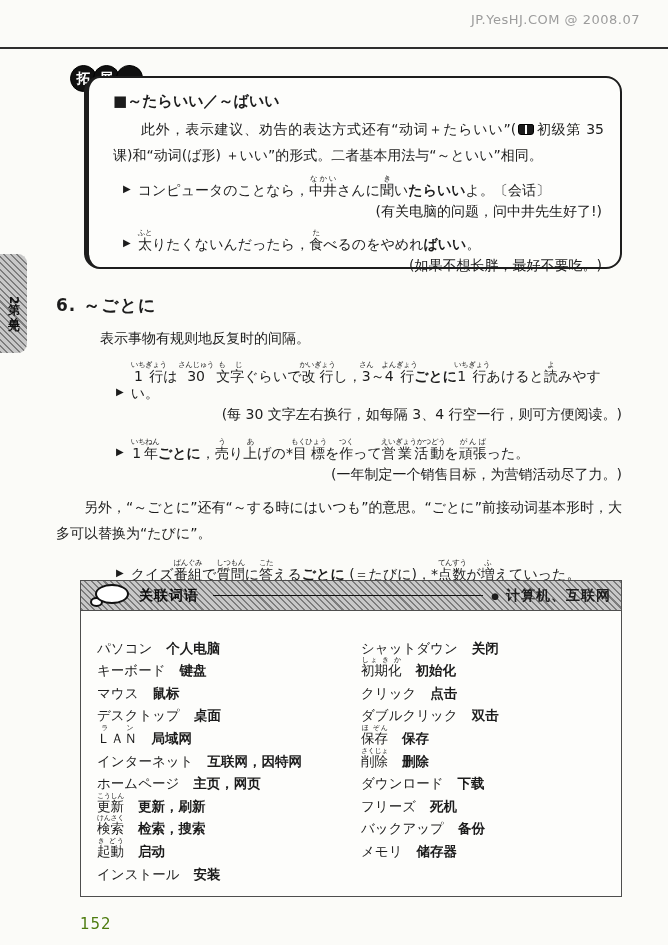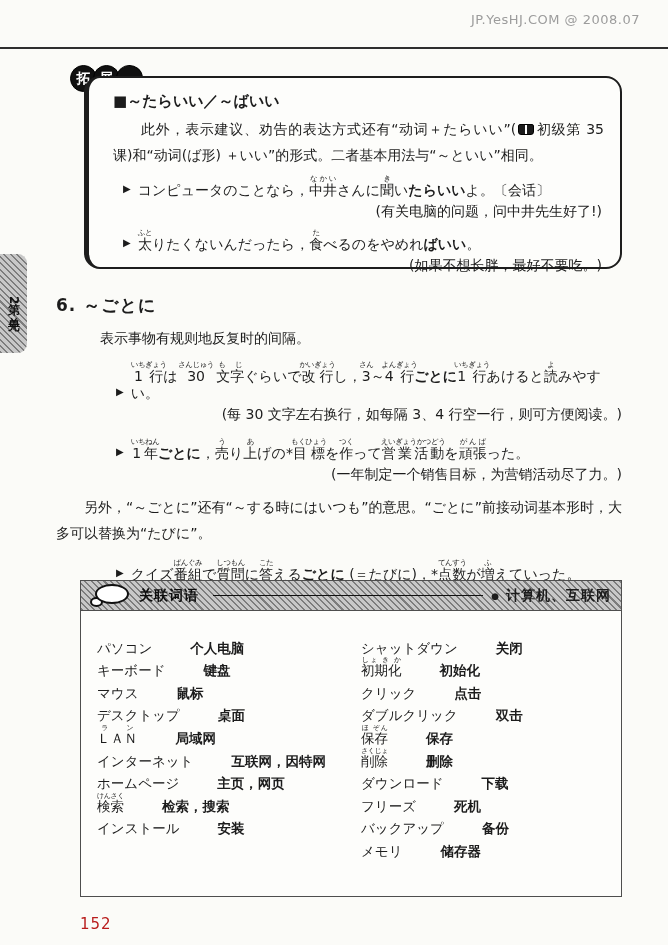--- a/index.html
+++ b/index.html
@@ -94,26 +94,26 @@
     background:#fff; border:2px solid #111; border-radius:50%;
   }
   .words-label { font-weight:bold; font-size:14px; color:#0d0d0d; margin-left:6px; letter-spacing:1px; }
   .words-line { flex:1; border-top:1.5px solid #111; margin:0 8px 0 14px; }
   .words-bullet { font-size:9px; margin-right:7px; }
   .words-topic { font-weight:bold; font-size:14px; letter-spacing:1px;text-align:right; }
   .words-cols { position:relative; height:287px; }
   .w-col { position:absolute; top:22px; }
   .w-col-left { left:16px; }
   .w-col-right { left:280px; }
-  .w-row { height:22.6px; display:flex; align-items:flex-end; font-size:13.5px; line-height:15px; white-space:nowrap;gap:24px; }
+  .w-row { height:22.6px; display:flex; align-items:flex-end; font-size:13.5px; line-height:15px; white-space:nowrap; }
   .w-jp { color:#1c1c1c; }
   .w-cn { font-weight:bold; margin-left:14px; }
   .w-row ruby rt { font-size:7px; }
   .page-number {
-    position:absolute; left:80px; top:915px; font-size:15px; color:#b91c1c; letter-spacing:1px;
+    position:absolute; left:80px; top:915px; font-size:15px; color:#4d7c0f; letter-spacing:1px;
   }
 </style>
 </head>
 <body>
 
 <div class="watermark">JP.YesHJ.COM @ 2008.07</div>
 <div class="top-rule"></div>
 
 <div class="unit-tab hatch">
   <span>第2单元</span>
@@ -202,24 +202,32 @@
         </div>
       <div class="w-row">
           <span class="w-jp"><span>インターネット</span></span>
           <span class="w-cn">互联网，因特网</span>
         </div>
       <div class="w-row">
           <span class="w-jp"><span>ホームページ</span></span>
           <span class="w-cn">主页，网页</span>
         </div>
       <div class="w-row">
+          <span class="w-jp"><ruby>更新<rt>こうしん</rt></ruby></span>
+          <span class="w-cn">更新，刷新</span>
+        </div>
+      <div class="w-row">
           <span class="w-jp"><ruby>検索<rt>けんさく</rt></ruby></span>
           <span class="w-cn">检索，搜索</span>
         </div>
       <div class="w-row">
+          <span class="w-jp"><ruby>起動<rt>き どう</rt></ruby></span>
+          <span class="w-cn">启动</span>
+        </div>
+      <div class="w-row">
           <span class="w-jp"><span>インストール</span></span>
           <span class="w-cn">安装</span>
         </div>
     </div>
     <div class="w-col w-col-right">
       <div class="w-row">
           <span class="w-jp"><span>シャットダウン</span></span>
           <span class="w-cn">关闭</span>
         </div>
       <div class="w-row">

